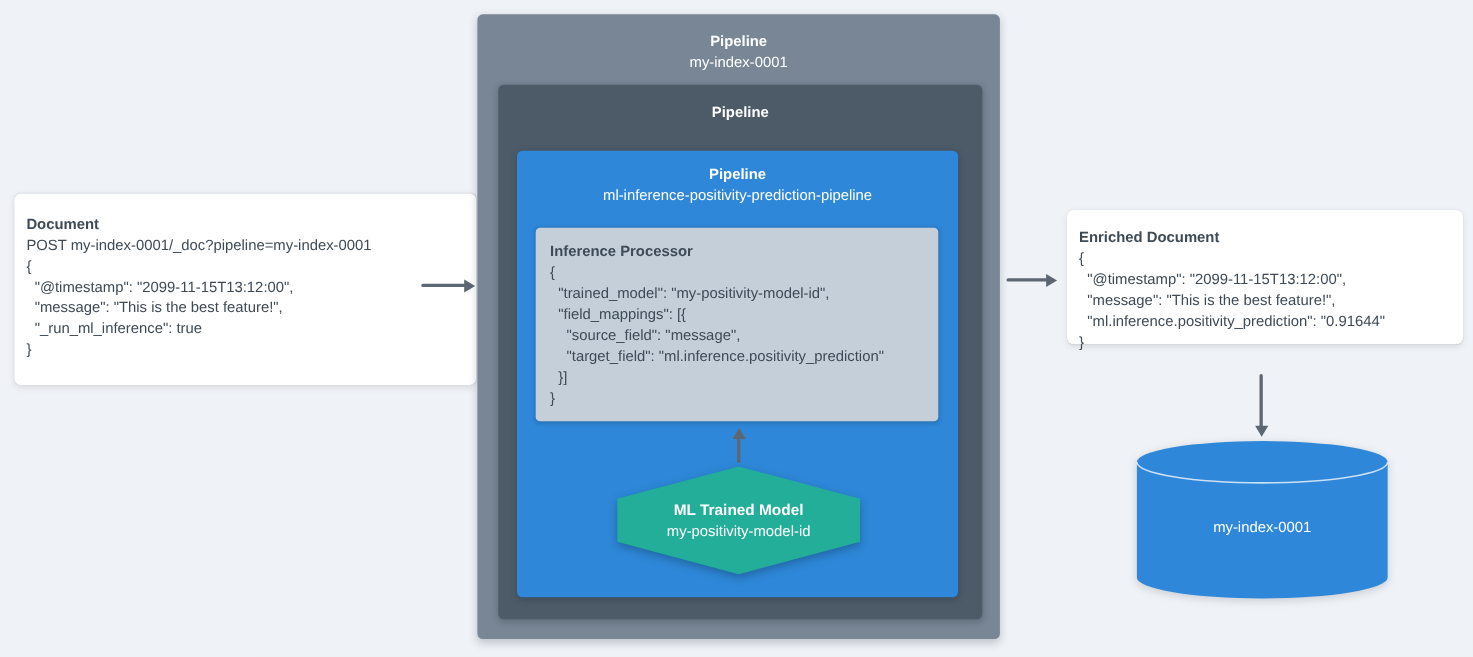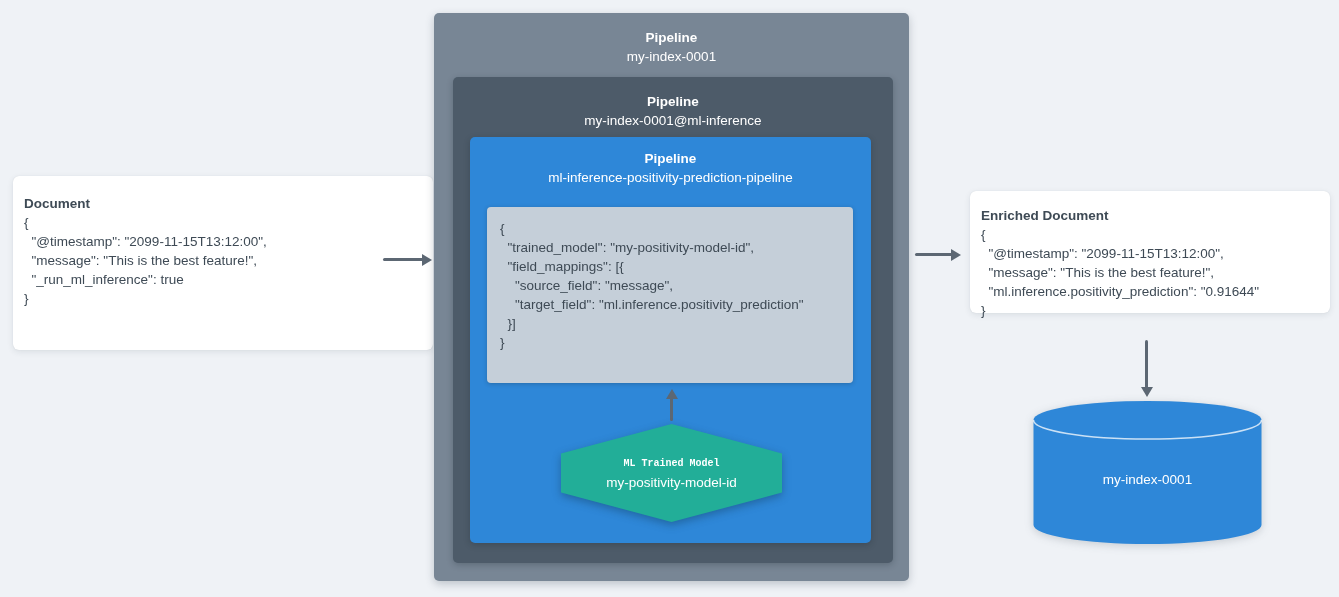--- a/index.html
+++ b/index.html
@@ -40,21 +40,21 @@
                  padding:12px 13px 0 13px;box-shadow:0 1px 4px rgba(20,30,40,.25);}
   .proc-title{font-size:13.5px;font-weight:bold;line-height:19px;white-space:pre;}
 
   
   .hex-wrap{position:absolute;left:91px;top:287px;width:221px;height:98px;
             filter:drop-shadow(0 3px 4px rgba(10,40,60,.35));}
   .hexagon{width:100%;height:100%;background:var(--hex);
            clip-path:polygon(50% 0,100% 30%,100% 70%,50% 100%,0 70%,0 30%);
            display:flex;flex-direction:column;align-items:center;justify-content:center;
            color:var(--white);}
-  .hex-title{font-size:10px;font-weight:bold;line-height:19px;font-family:Liberation Mono, monospace;}
+  .hex-title{font-size:14px;font-weight:bold;line-height:19px;}
   .hex-sub{font-size:13.5px;line-height:19px;}
 
   
   .arrow-line-h{position:absolute;height:3px;background:var(--arrow);border-radius:2px;}
   .arrow-line-v{position:absolute;width:3px;background:var(--arrow);border-radius:2px;}
   .head-right{position:absolute;width:0;height:0;
               border-left:10px solid var(--arrow);border-top:6px solid transparent;border-bottom:6px solid transparent;}
   .head-up{position:absolute;width:0;height:0;
            border-bottom:10px solid var(--arrow);border-left:6px solid transparent;border-right:6px solid transparent;}
   .head-down{position:absolute;width:0;height:0;
@@ -67,20 +67,21 @@
   .cyl-title{font-size:13.5px;font-weight:bold;line-height:19px;}
   .cyl-sub{font-size:13.5px;line-height:19px;}
 </style>
 </head>
 <body>
 
 <div class="canvas">
 
   <div class="card" id="document-card">
     <div class="card-title">Document</div>
+    <div class="code-line">POST my-index-0001/_doc?pipeline=my-index-0001</div>
     <div class="code-line">{</div>
     <div class="code-line">  "@timestamp": "2099-11-15T13:12:00",</div>
     <div class="code-line">  "message": "This is the best feature!",</div>
     <div class="code-line">  "_run_ml_inference": true</div>
     <div class="code-line">}</div>
   </div>
 
   <div>
     <div class="arrow-line-h" style="left:383px;top:258px;width:41px;"></div>
     <div class="head-right" style="left:422px;top:253.5px;"></div>
@@ -88,30 +89,30 @@
 
   <div class="pipebox" id="pipeline-outer">
     <div class="box-header">
       <div class="box-title">Pipeline</div>
       <div class="box-sub">my-index-0001</div>
     </div>
 
     <div class="pipebox" id="pipeline-mid">
       <div class="box-header">
         <div class="box-title">Pipeline</div>
-        <div class="box-sub">my-index-0001@ml-inference</div>
       </div>
 
       <div class="pipebox" id="pipeline-blue">
         <div class="box-header">
           <div class="box-title">Pipeline</div>
           <div class="box-sub">ml-inference-positivity-prediction-pipeline</div>
         </div>
 
         <div id="processor-box">
+          <div class="proc-title">Inference Processor</div>
           <div class="code-line">{</div>
           <div class="code-line">  "trained_model": "my-positivity-model-id",</div>
           <div class="code-line">  "field_mappings": [{</div>
           <div class="code-line">    "source_field": "message",</div>
           <div class="code-line">    "target_field": "ml.inference.positivity_prediction"</div>
           <div class="code-line">  }]</div>
           <div class="code-line">}</div>
         </div>
 
         <div>

